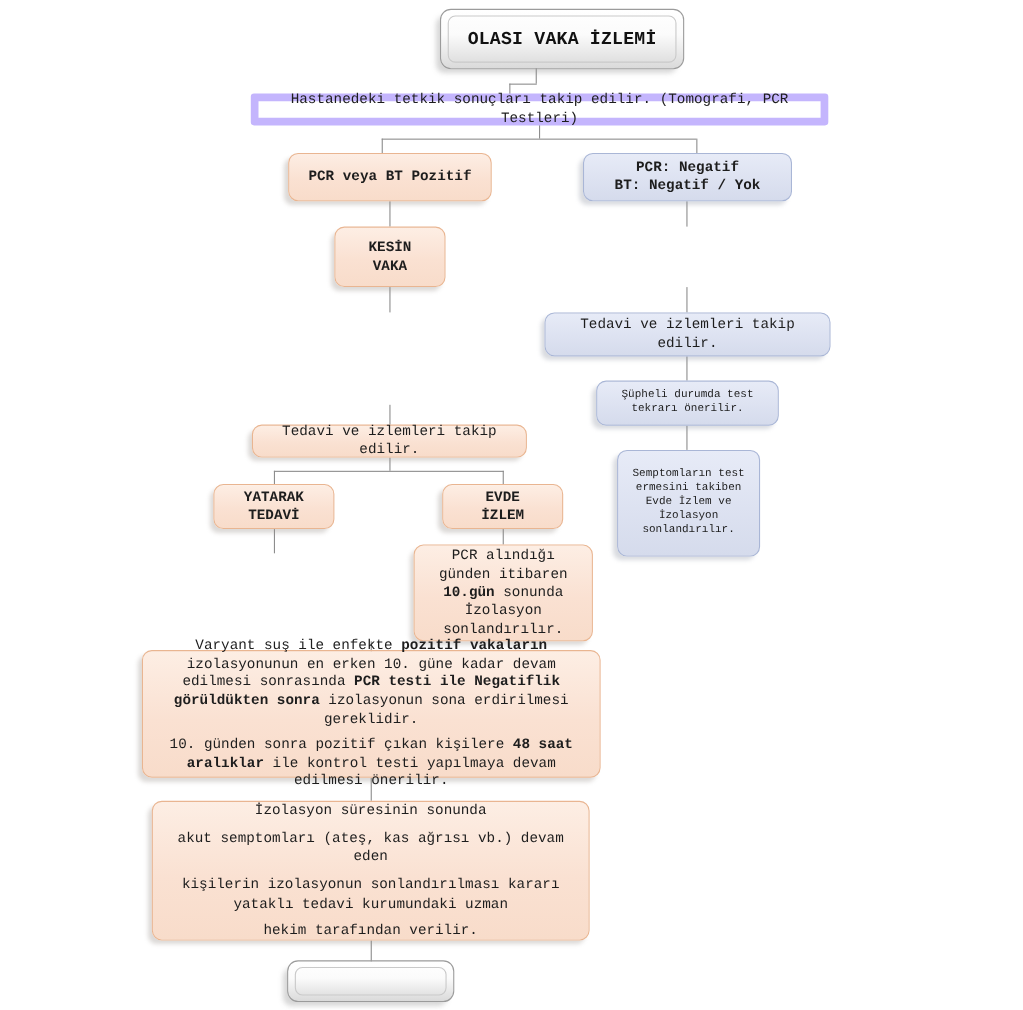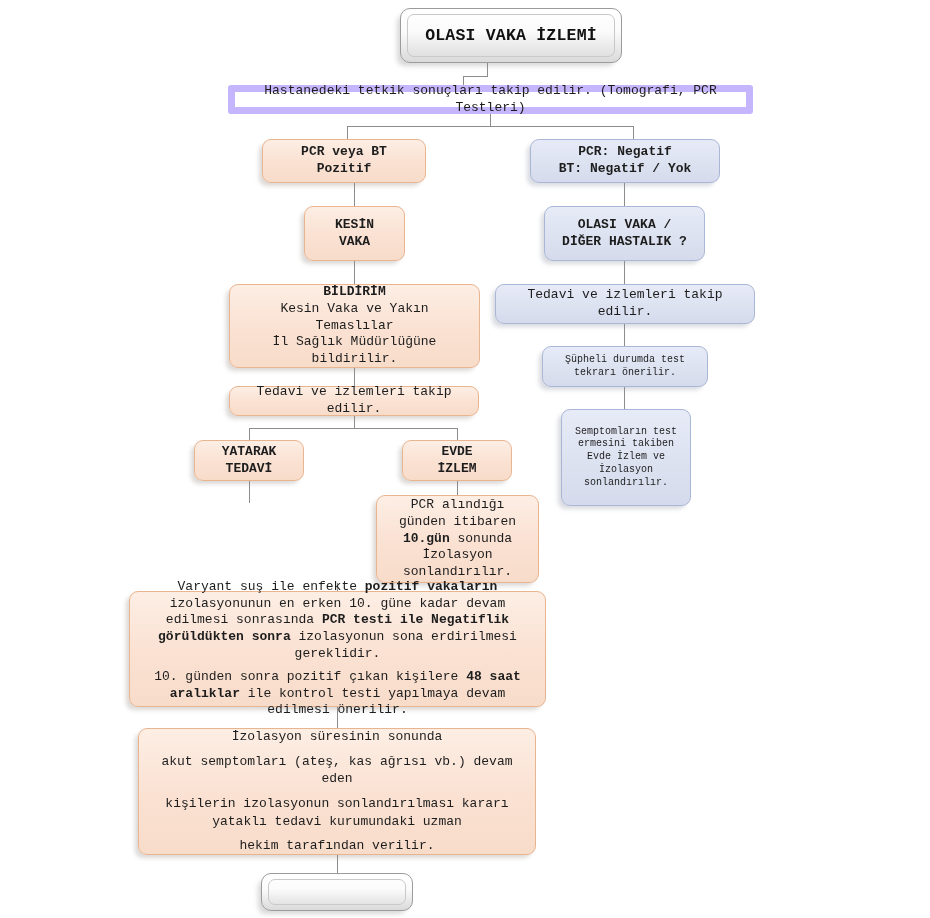--- a/index.html
+++ b/index.html
@@ -121,52 +121,39 @@
 
   <div class="node gray" style="left:400px; top:8px; width:222px; height:55px;">
     <div class="ring"></div>
     <div class="inner bold" style="font-size:16.5px; letter-spacing:0.2px;">OLASI VAKA İZLEMİ</div>
   </div>
 
   <div class="node plain" style="left:228px; top:85px; width:525px; height:29px;">
     <div class="inner t13">Hastanedeki tetkik sonuçları takip edilir. (Tomografi, PCR Testleri)</div>
   </div>
 
-  <div class="node peach" style="left:262px; top:139px; width:164px; height:44px;text-align:center;">
+  <div class="node peach" style="left:262px; top:139px; width:185px; height:44px;text-align:center;">
     <div class="inner bold t13">PCR veya BT Pozitif</div>
   </div>
 
   <div class="node blue" style="left:530px; top:139px; width:190px; height:44px;">
     <div class="inner bold t13">
       <div>PCR: Negatif</div>
       <div>BT: Negatif / Yok</div>
     </div>
   </div>
 
   <div class="node peach" style="left:304px; top:206px; width:101px; height:55px;">
     <div class="inner bold t13">
       <div>KESİN</div>
       <div>VAKA</div>
     </div>
   </div>
 
-  <div class="node blue" style="left:544px; top:206px; width:161px; height:55px;">
-    <div class="inner bold t13">
-      <div>OLASI VAKA /</div>
-      <div>DİĞER HASTALIK ?</div>
-    </div>
-  </div>
-
-  <div class="node peach" style="left:229px; top:284px; width:251px; height:84px;">
-    <div class="inner t13">
-      <div class="bold">BİLDİRİM</div>
-      <div>Kesin Vaka ve Yakın Temaslılar</div>
-      <div>İl Sağlık Müdürlüğüne bildirilir.</div>
-    </div>
-  </div>
+
 
   <div class="node blue" style="left:495px; top:284px; width:260px; height:40px;">
     <div class="inner t13">Tedavi ve izlemleri takip edilir.</div>
   </div>
 
   <div class="node blue" style="left:542px; top:346px; width:166px; height:41px;">
     <div class="inner t125">
       <div>Şüpheli durumda test</div>
       <div>tekrarı önerilir.</div>
     </div>

